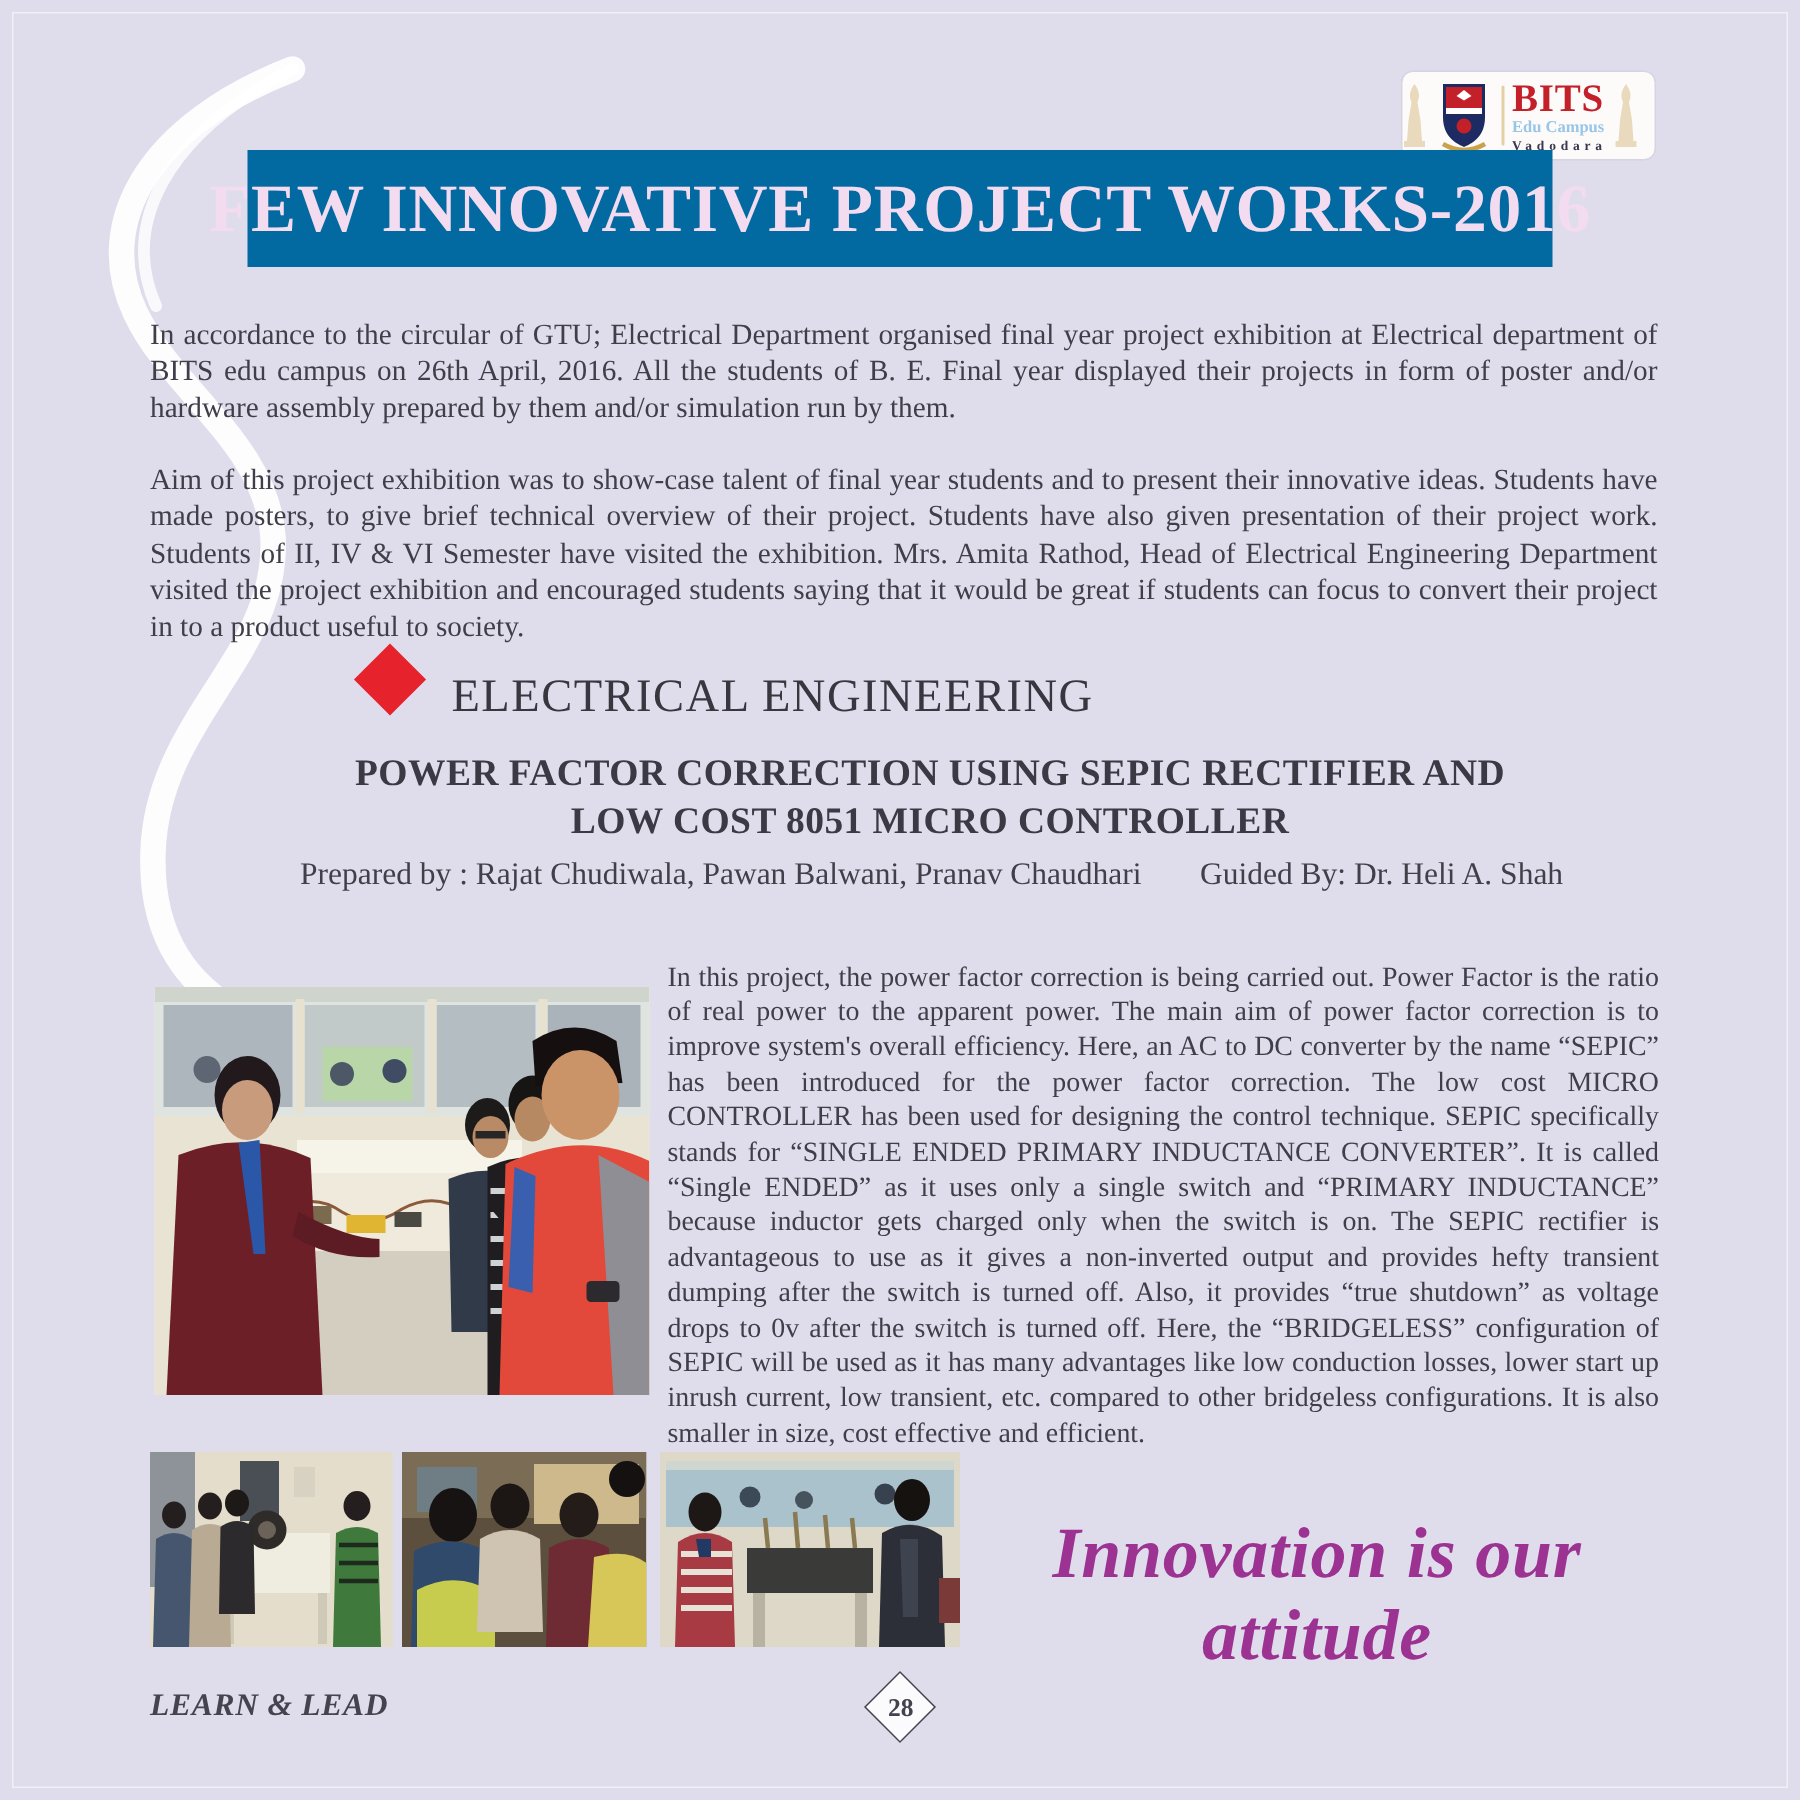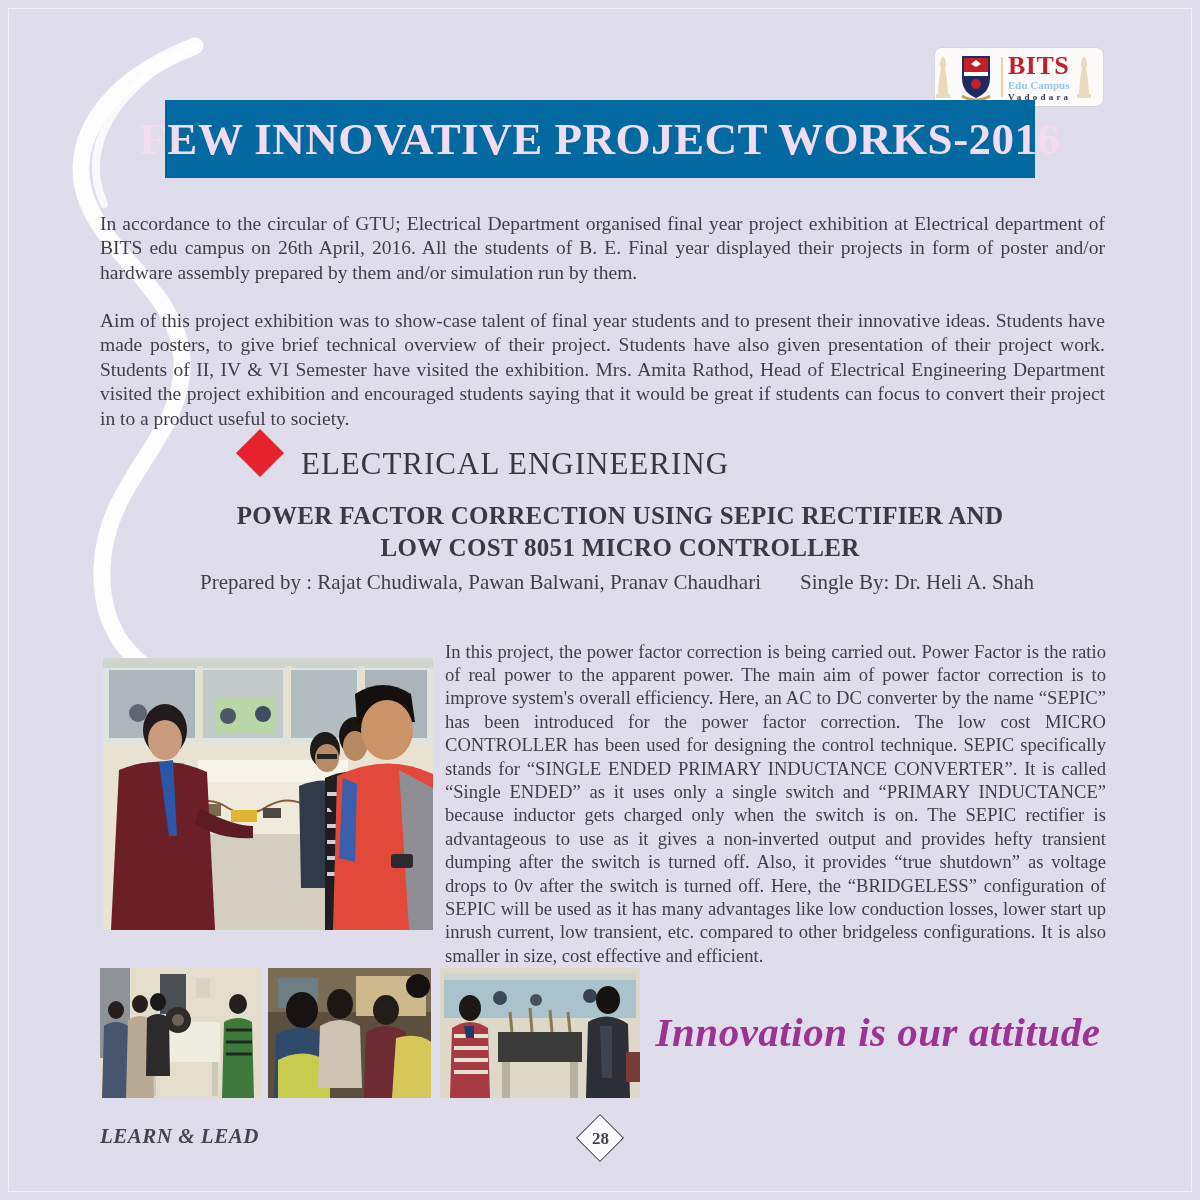--- a/index.html
+++ b/index.html
@@ -77,21 +77,21 @@
     color:#403e49;font-size:18.6px;line-height:23.4px;text-align:justify;
   }
   
   .bphoto{position:absolute;top:968px;height:130px;overflow:hidden;background:#d8d2c4;}
   .bp1{left:100px;width:162px;}
   .bp2{left:268px;width:163px;}
   .bp3{left:440px;width:200px;}
   
   .slogan{
     position:absolute;left:648px;top:1008px;width:460px;
-    text-align:center;font-size:41px;font-weight:bold;font-style:italic;
+    text-align:center;font-size:48px;font-weight:bold;font-style:italic;
     color:#9c3392;letter-spacing:.5px;
   }
   
   .footer-left{
     position:absolute;left:100px;top:1124px;
     font-style:italic;font-size:21px;color:#45434e;letter-spacing:.5px;font-weight:600;
   }
   .page-num-diamond{
     position:absolute;left:583px;top:1121px;width:32px;height:32px;
     background:#fbfafd;border:1.6px solid #44424d;transform:rotate(45deg);
@@ -150,21 +150,21 @@
     <span class="dept-title">ELECTRICAL ENGINEERING</span>
   </div>
 
   <div class="proj-title">
     <div>POWER FACTOR CORRECTION USING SEPIC RECTIFIER AND</div>
     <div>LOW COST 8051 MICRO CONTROLLER</div>
   </div>
 
   <div class="credit-row">
     <span class="prepared">Prepared by  : Rajat Chudiwala, Pawan Balwani, Pranav Chaudhari</span>
-    <span class="guided">Single By: Dr. Heli A. Shah</span>
+    <span class="guided">Guided By: Dr. Heli A. Shah</span>
   </div>
 
   <div class="main-photo">
     <svg width="330" height="272" viewBox="0 0 330 272">
       <rect width="330" height="272" fill="#e9e3d4"></rect>
       <rect x="0" y="0" width="330" height="86" fill="#dfe4e0"></rect>
       <rect x="0" y="0" width="330" height="10" fill="#cfd4cd"></rect>
       <rect x="6" y="12" width="86" height="68" fill="#aeb6bd"></rect>
       <rect x="100" y="12" width="80" height="68" fill="#c2cac9"></rect>
       <rect x="188" y="12" width="66" height="68" fill="#b4bdc2"></rect>

